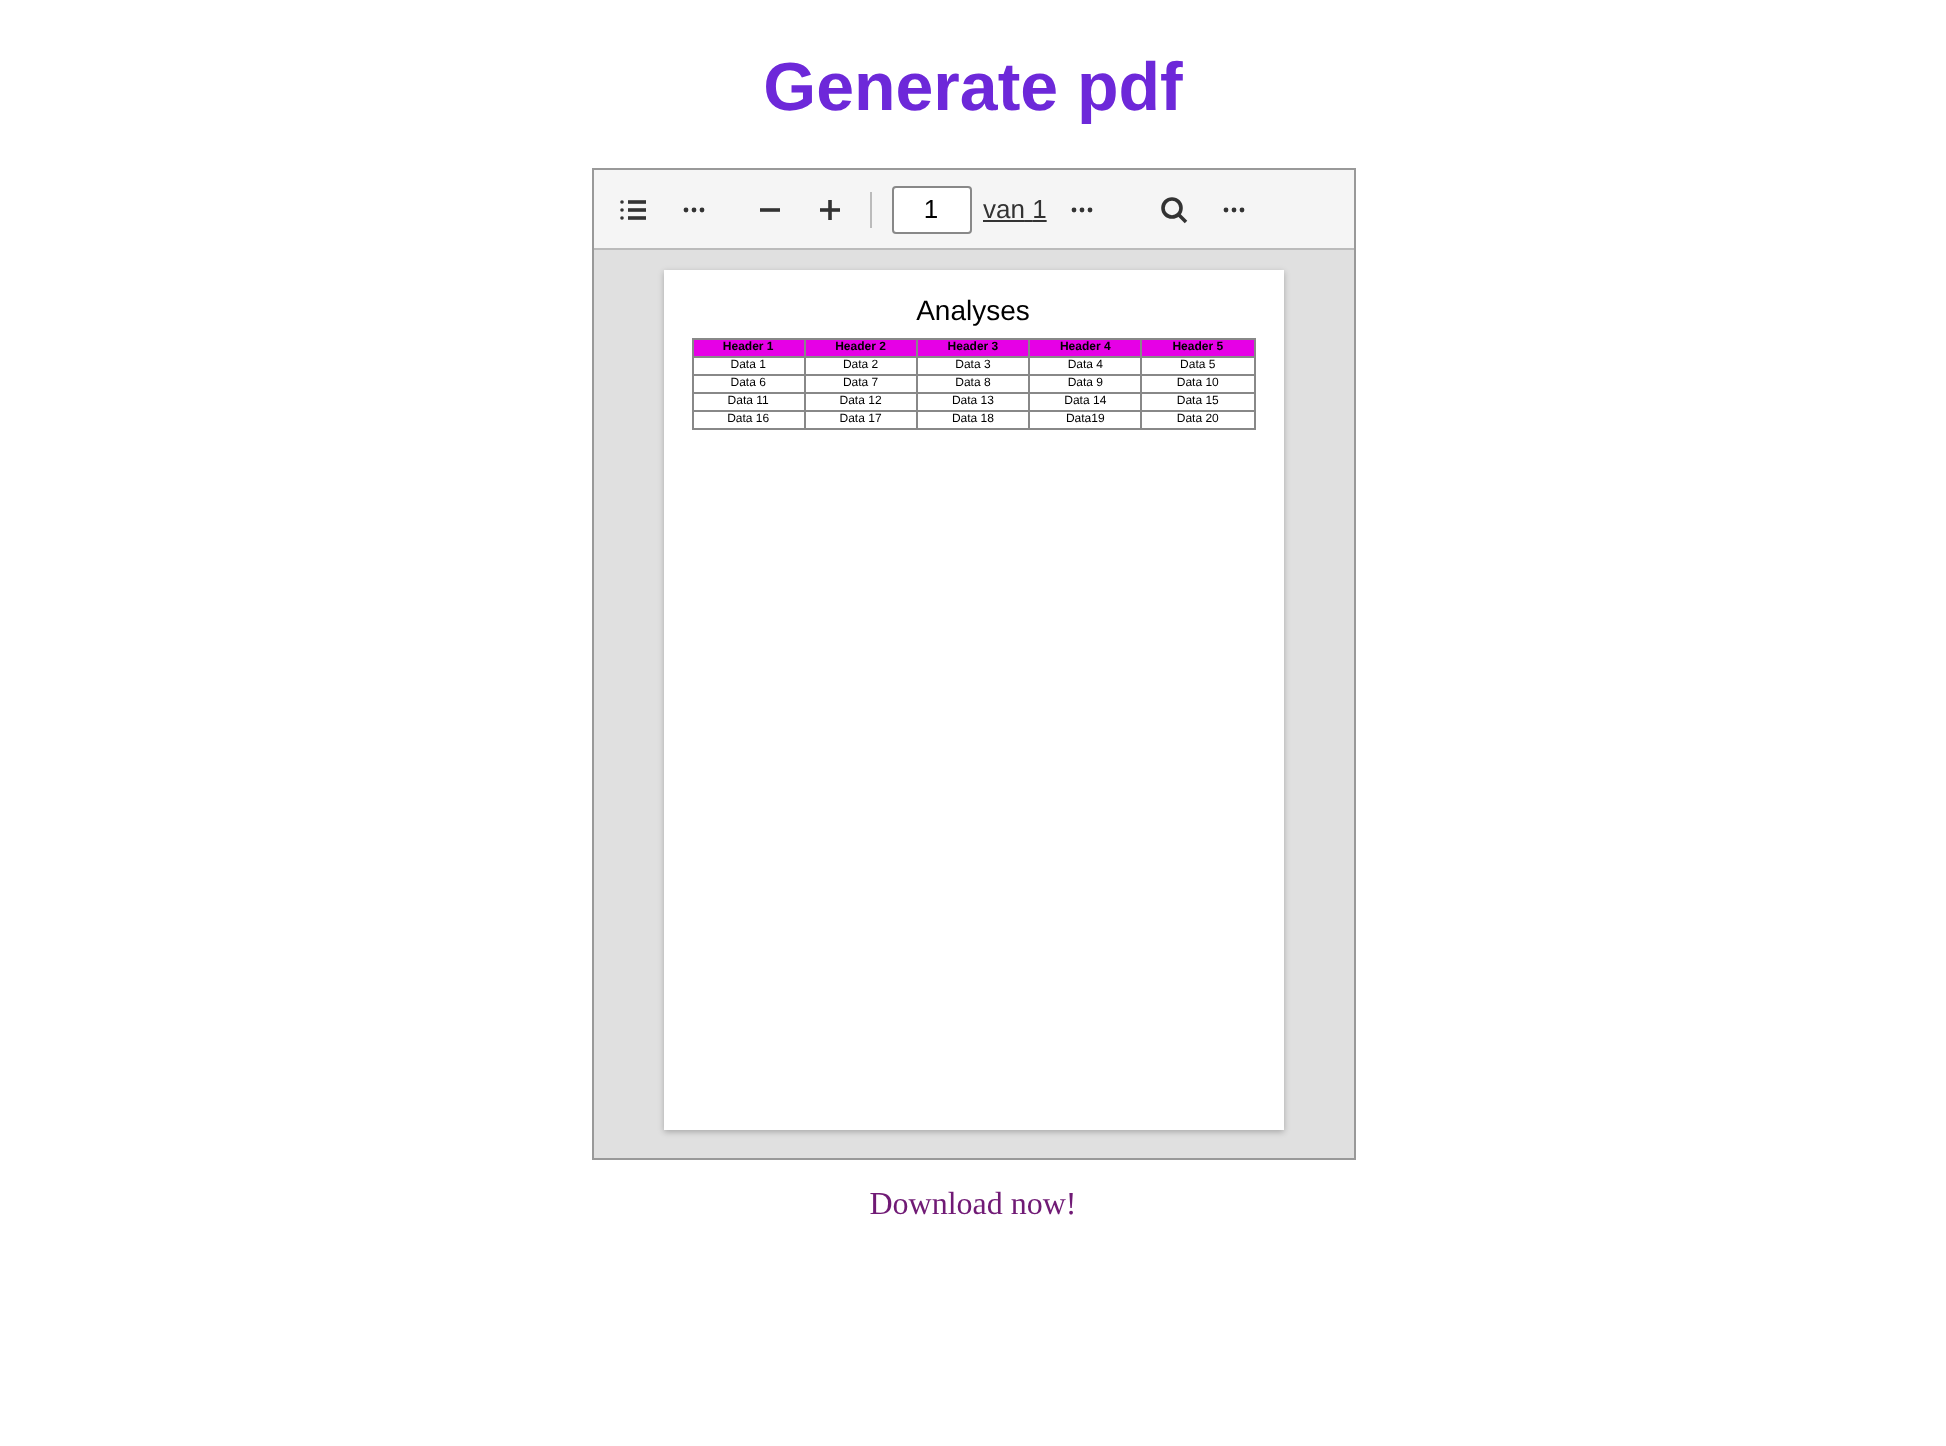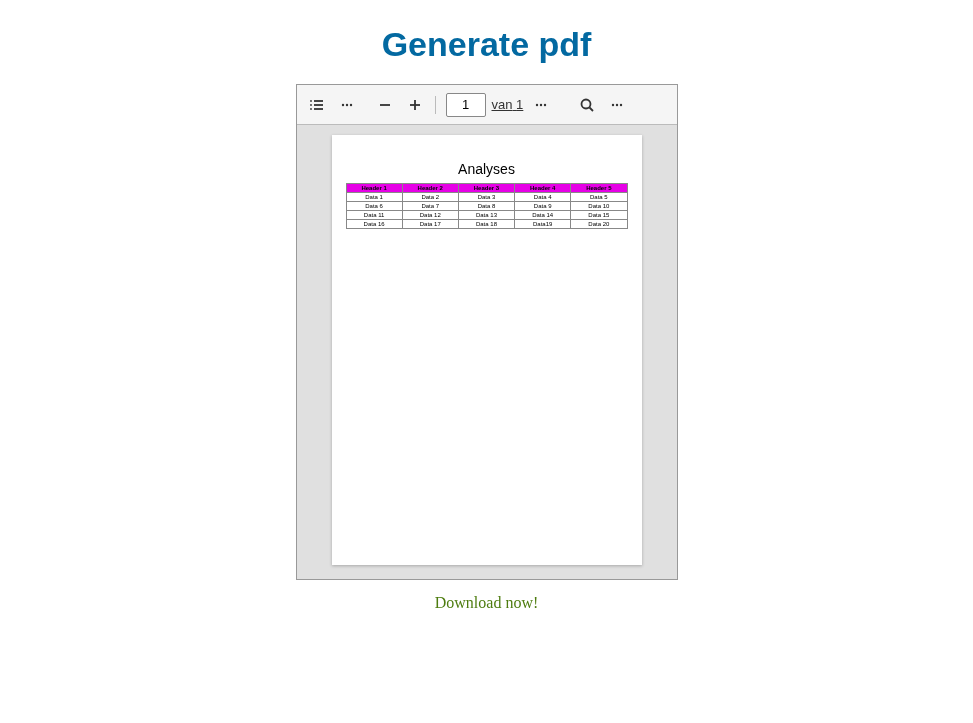--- a/index.html
+++ b/index.html
@@ -11,21 +11,21 @@
   }
   .wrapper {
     width: 973px;
     margin: 0 auto;
     text-align: center;
     padding-top: 25px;
   }
   .page-title {
     font-size: 34px;
     font-weight: 700;
-    color: #0369a1;
+    color: #6d28d9;
     margin: 0 0 20px 0;
   }
   .pdf-viewer {
     width: 382px;
     margin: 0 auto;
     border: 1px solid #999;
     background: #e0e0e0;
     text-align: left;
   }
   .toolbar {
@@ -81,21 +81,21 @@
     background: #e0e0e0;
     padding: 10px 35px 14px 35px;
     display: flex;
     justify-content: center;
   }
   .page {
     width: 310px;
     height: 430px;
     background: #fff;
     box-shadow: 0 1px 3px rgba(0,0,0,0.25);
-    padding: 26px 14px;
+    padding: 12px 14px;
   }
   .doc-title {
     text-align: center;
     font-size: 14px;
     font-weight: 400;
     color: #000;
     margin: 0 0 6px 0;
     font-family: Arial, sans-serif;
   }
   .data-table {
@@ -113,21 +113,21 @@
     text-align: center;
   }
   .data-table td {
     border: 1px solid #888;
     padding: 1px 2px;
     text-align: center;
   }
   .download-link {
     display: block;
     margin: 14px auto 0 auto;
-    color: #4d7c0f;
+    color: #701a75;
     font-family: Georgia, "Times New Roman", serif;
     font-size: 16px;
     text-decoration: none;
     cursor: pointer;
   }
 </style>
 </head>
 <body>
 
 <div class="wrapper">

